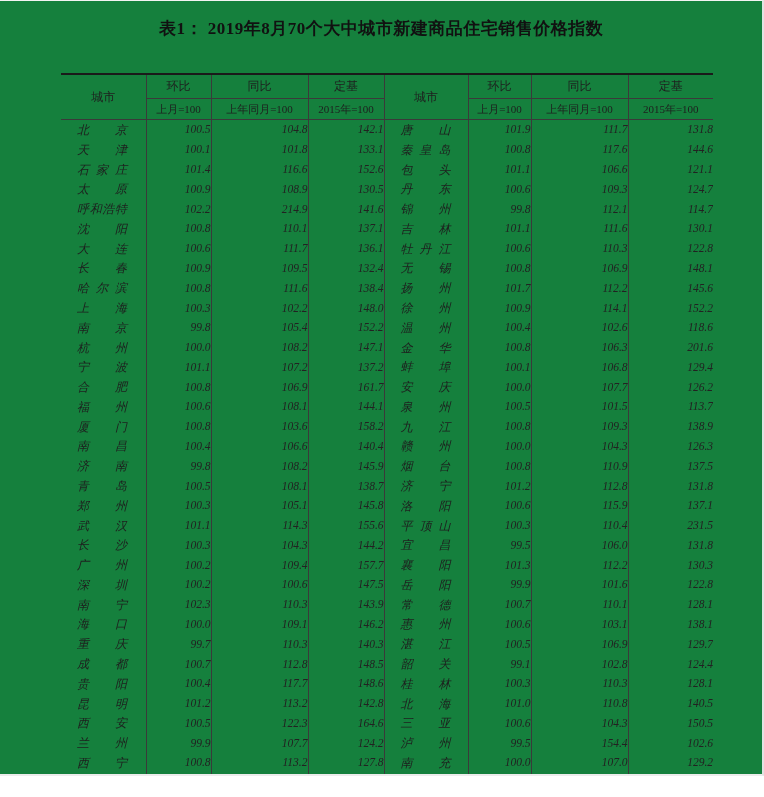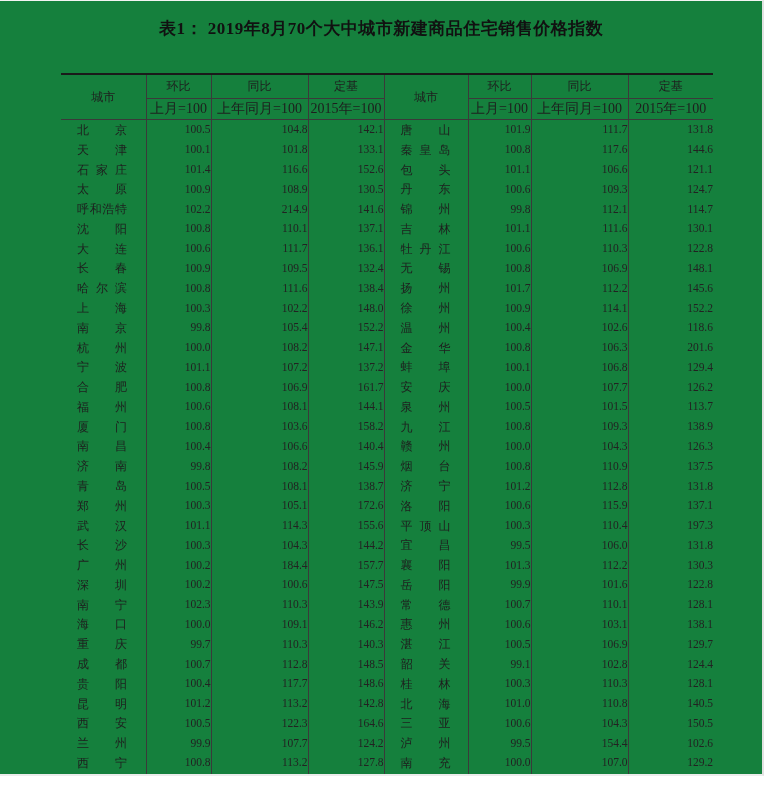--- a/index.html
+++ b/index.html
@@ -47,23 +47,23 @@
     overflow: hidden;
     white-space: nowrap;
   }
   
   table.index-table th:not(:last-child),
   table.index-table td:not(:last-child) {
     border-right: 1px solid #3a3a3a;
   }
   thead th { font-size: 12px; color: #1e1e1e; }
   thead tr.h-top th { height: 23px; border-bottom: 1px solid #3a3a3a; }
-  thead tr.h-sub th { height: 20px; border-bottom: 1px solid #3a3a3a; font-size: 14px; }
+  thead tr.h-sub th { height: 20px; border-bottom: 1px solid #3a3a3a; font-size: 11px; }
   thead th.city-head { border-bottom: 1px solid #3a3a3a; }
-  tbody tr { height: 18.85px; }
+  tbody tr { height: 18.85px; font-style: italic; }
   tbody td { font-size: 11.5px; line-height: 18.85px; }
   td.num-col { text-align: right; padding-right: 13px; font-family: "Liberation Serif", "DejaVu Serif", serif; }
   td.city-col { text-align: left; }
   .city-name {
     display: inline-block;
     width: 50px;
     margin-left: 16px;
     font-size: 12px;
     color: #1e1e1e;
     text-align: justify;
@@ -297,50 +297,50 @@
           <td class="num-col">138.7</td>
           <td class="city-col"><span class="city-name">济宁</span></td>
           <td class="num-col">101.2</td>
           <td class="num-col">112.8</td>
           <td class="num-col">131.8</td>
         </tr>
         <tr>
           <td class="city-col"><span class="city-name">郑州</span></td>
           <td class="num-col">100.3</td>
           <td class="num-col">105.1</td>
-          <td class="num-col">172.6</td>
+          <td class="num-col">145.8</td>
           <td class="city-col"><span class="city-name">洛阳</span></td>
           <td class="num-col">100.6</td>
           <td class="num-col">115.9</td>
           <td class="num-col">137.1</td>
         </tr>
         <tr>
           <td class="city-col"><span class="city-name">武汉</span></td>
           <td class="num-col">101.1</td>
           <td class="num-col">114.3</td>
           <td class="num-col">155.6</td>
           <td class="city-col"><span class="city-name">平顶山</span></td>
           <td class="num-col">100.3</td>
           <td class="num-col">110.4</td>
-          <td class="num-col">197.3</td>
+          <td class="num-col">231.5</td>
         </tr>
         <tr>
           <td class="city-col"><span class="city-name">长沙</span></td>
           <td class="num-col">100.3</td>
           <td class="num-col">104.3</td>
           <td class="num-col">144.2</td>
           <td class="city-col"><span class="city-name">宜昌</span></td>
           <td class="num-col">99.5</td>
           <td class="num-col">106.0</td>
           <td class="num-col">131.8</td>
         </tr>
         <tr>
           <td class="city-col"><span class="city-name">广州</span></td>
           <td class="num-col">100.2</td>
-          <td class="num-col">184.4</td>
+          <td class="num-col">109.4</td>
           <td class="num-col">157.7</td>
           <td class="city-col"><span class="city-name">襄阳</span></td>
           <td class="num-col">101.3</td>
           <td class="num-col">112.2</td>
           <td class="num-col">130.3</td>
         </tr>
         <tr>
           <td class="city-col"><span class="city-name">深圳</span></td>
           <td class="num-col">100.2</td>
           <td class="num-col">100.6</td>

